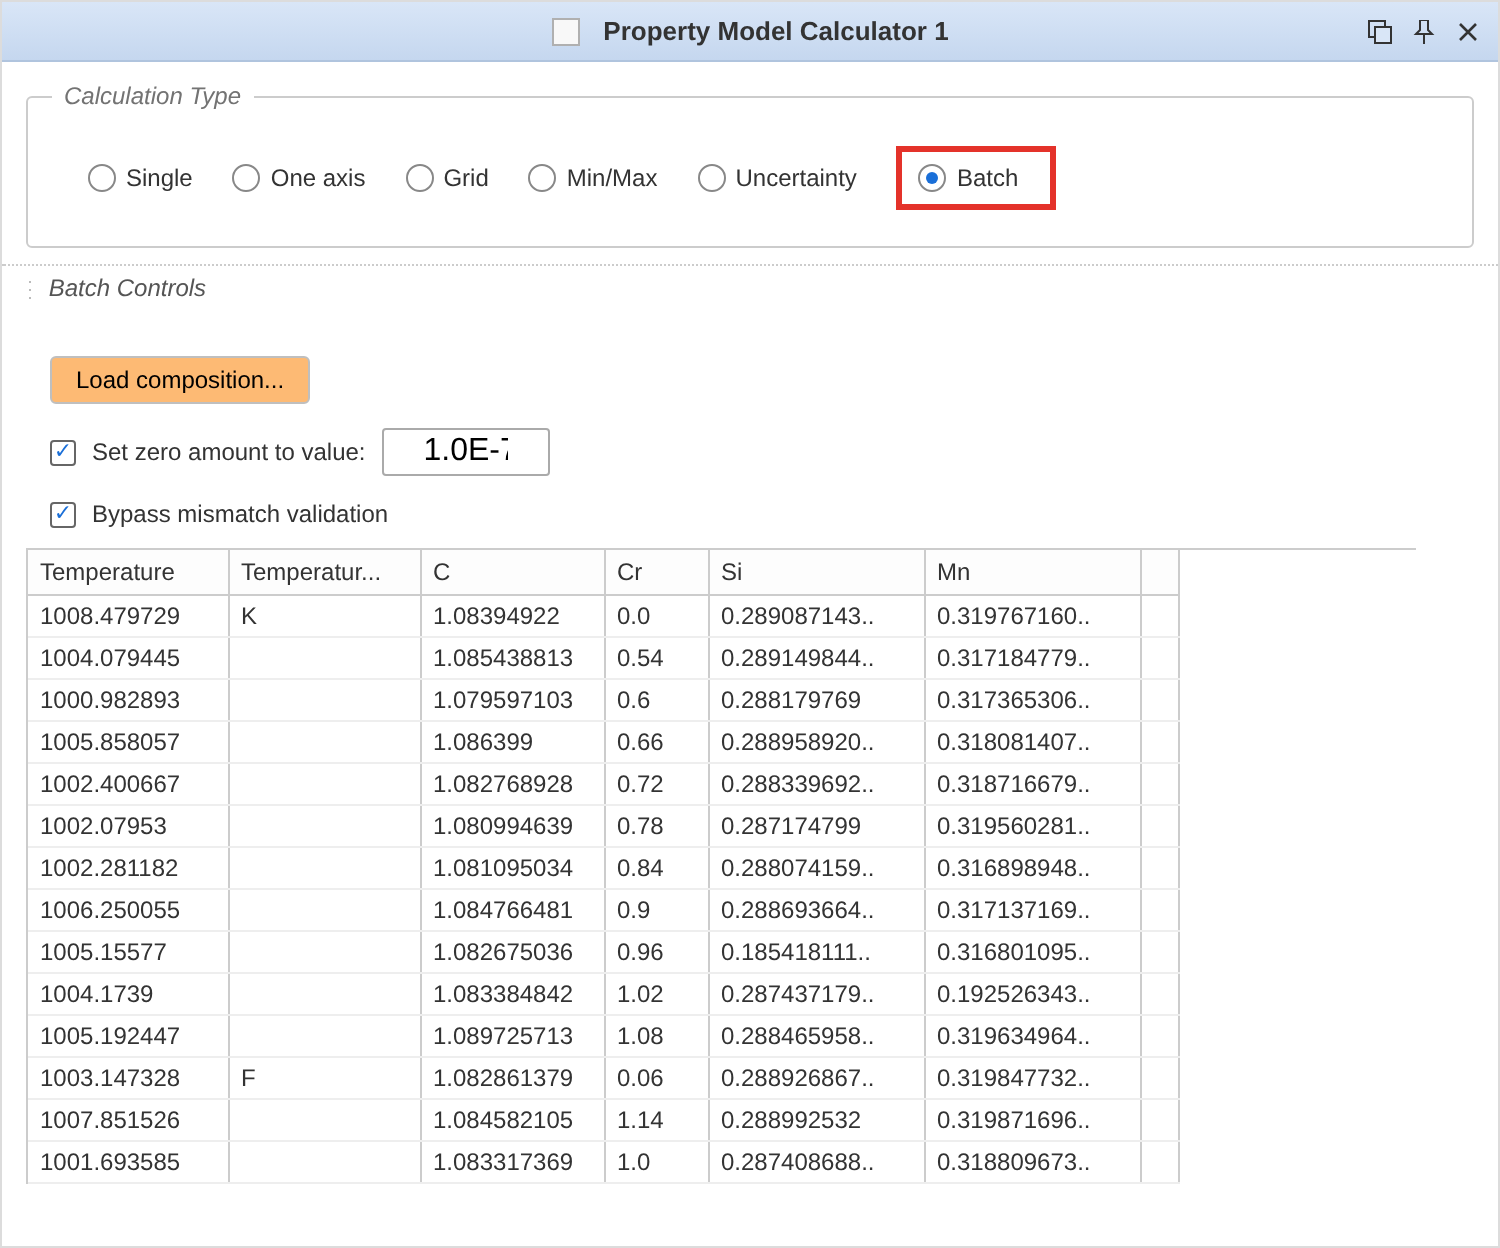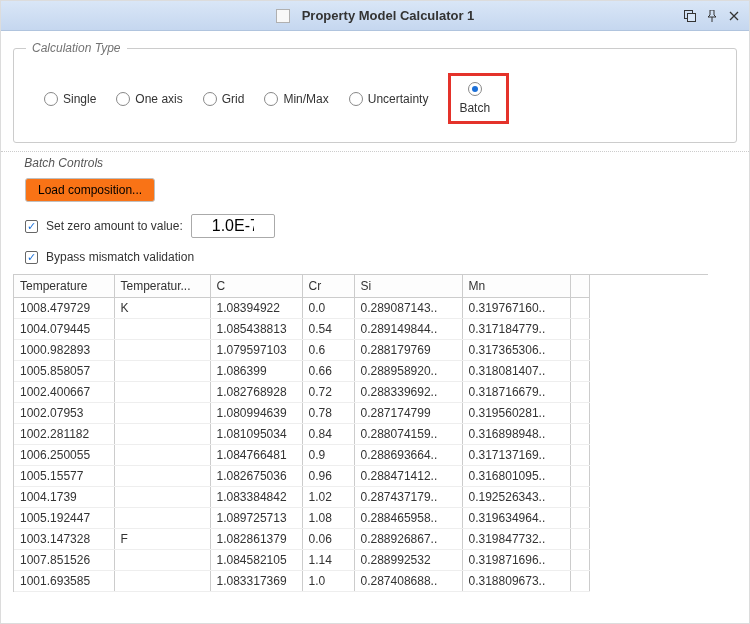--- a/index.html
+++ b/index.html
@@ -125,25 +125,26 @@
       radial-gradient(#bbb 0.6px, transparent 0.6px);
     background-size: 4px 4px;
   }
   .controls-row {
     display: flex;
     align-items: center;
     gap: 8px;
     padding: 6px 4px;
   }
   button.load {
-    background: #f97316;
+    background: #fdba74;
     border: 1px solid #bfbfbf;
     border-radius: 3px;
     padding: 4px 12px;
     font-size: 12px;
+    margin-top: 19px;
   }
   .chk {
     width: 13px;
     height: 13px;
     border: 1px solid #666;
     border-radius: 2px;
     display: inline-flex;
     align-items: center;
     justify-content: center;
     background: #fff;
@@ -243,21 +244,21 @@
       </label>
       <label class="radio">
         <span class="radio-circle"></span>
         <span>Min/Max</span>
       </label>
       <label class="radio">
         <span class="radio-circle"></span>
         <span>Uncertainty</span>
       </label>
       <span class="batch-highlight">
-        <label class="radio" style="gap:5px;flex-direction:column;">
+        <label class="radio" style="gap:5px;">
           <span class="radio-circle">
               <span class="radio-dot"></span>
             </span>
           <span>Batch</span>
         </label>
       </span>
     </div>
   </fieldset>
 </div>
 
@@ -371,21 +372,21 @@
           <td>0.9</td>
           <td>0.288693664..</td>
           <td>0.317137169..</td>
           <td class="last"></td>
         </tr>
         <tr>
           <td>1005.15577</td>
           <td></td>
           <td>1.082675036</td>
           <td>0.96</td>
-          <td>0.288471412..</td>
+          <td>0.185418111..</td>
           <td>0.316801095..</td>
           <td class="last"></td>
         </tr>
         <tr>
           <td>1004.1739</td>
           <td></td>
           <td>1.083384842</td>
           <td>1.02</td>
           <td>0.287437179..</td>
           <td>0.192526343..</td>

